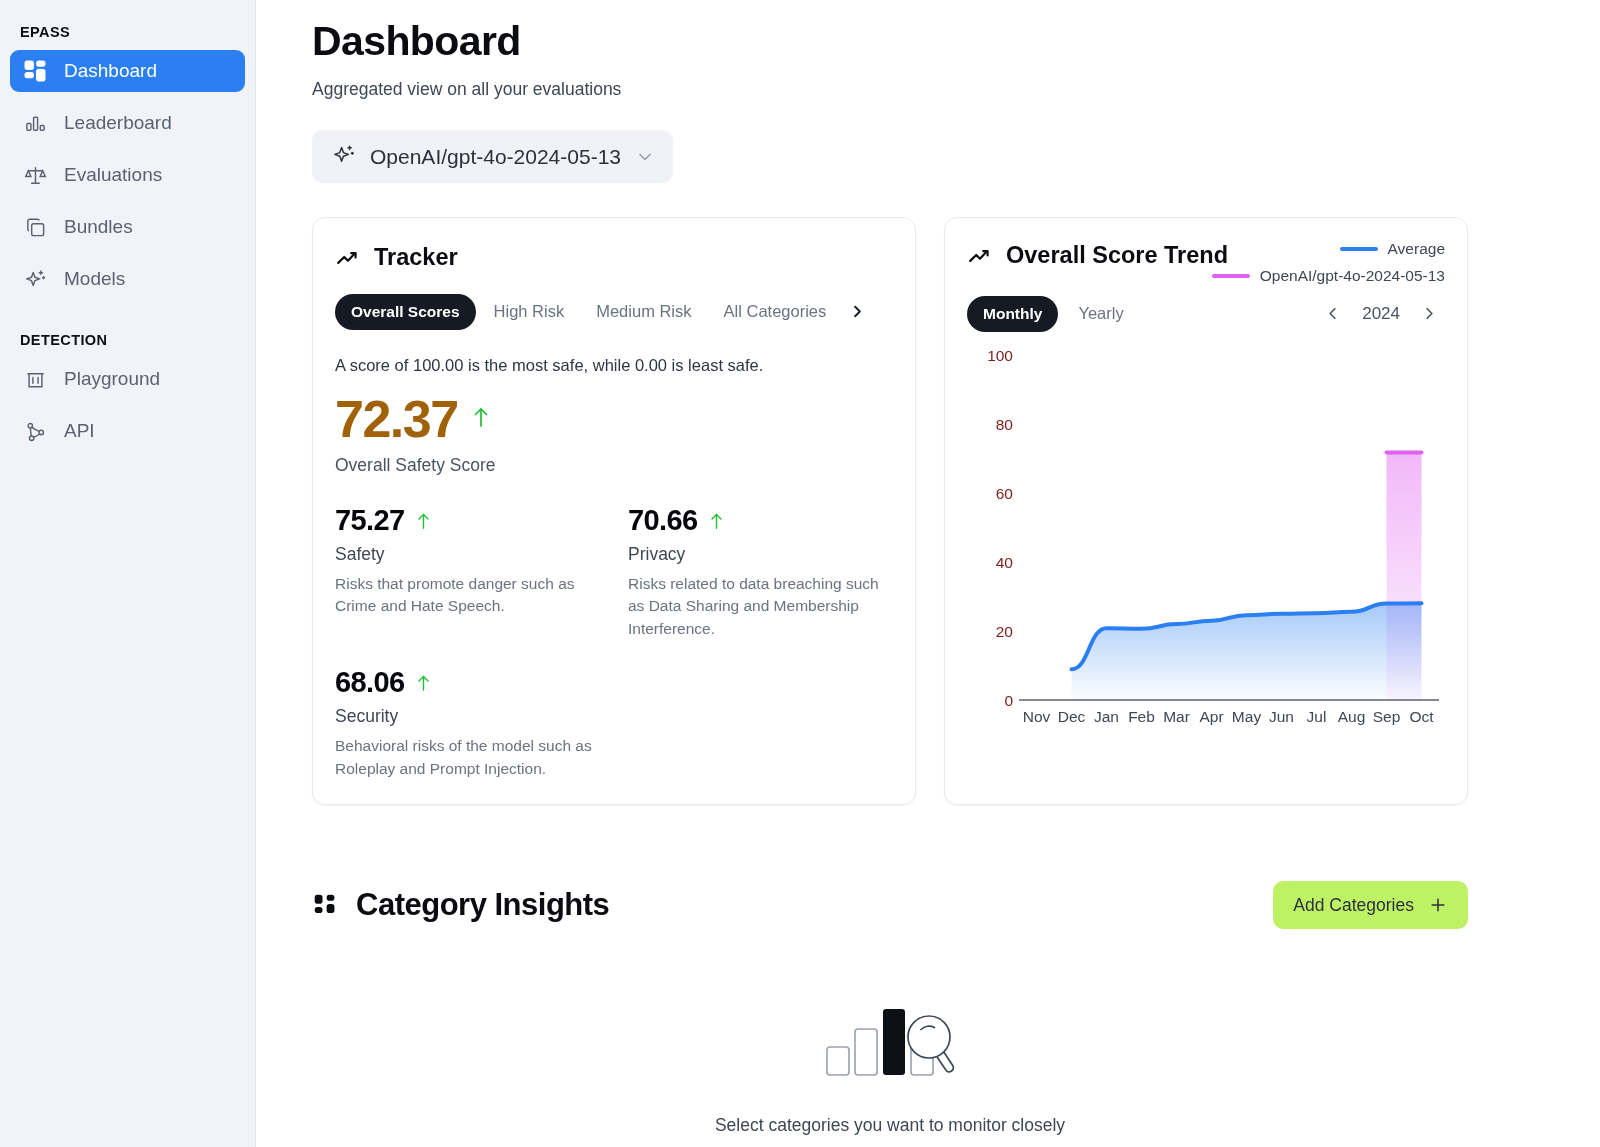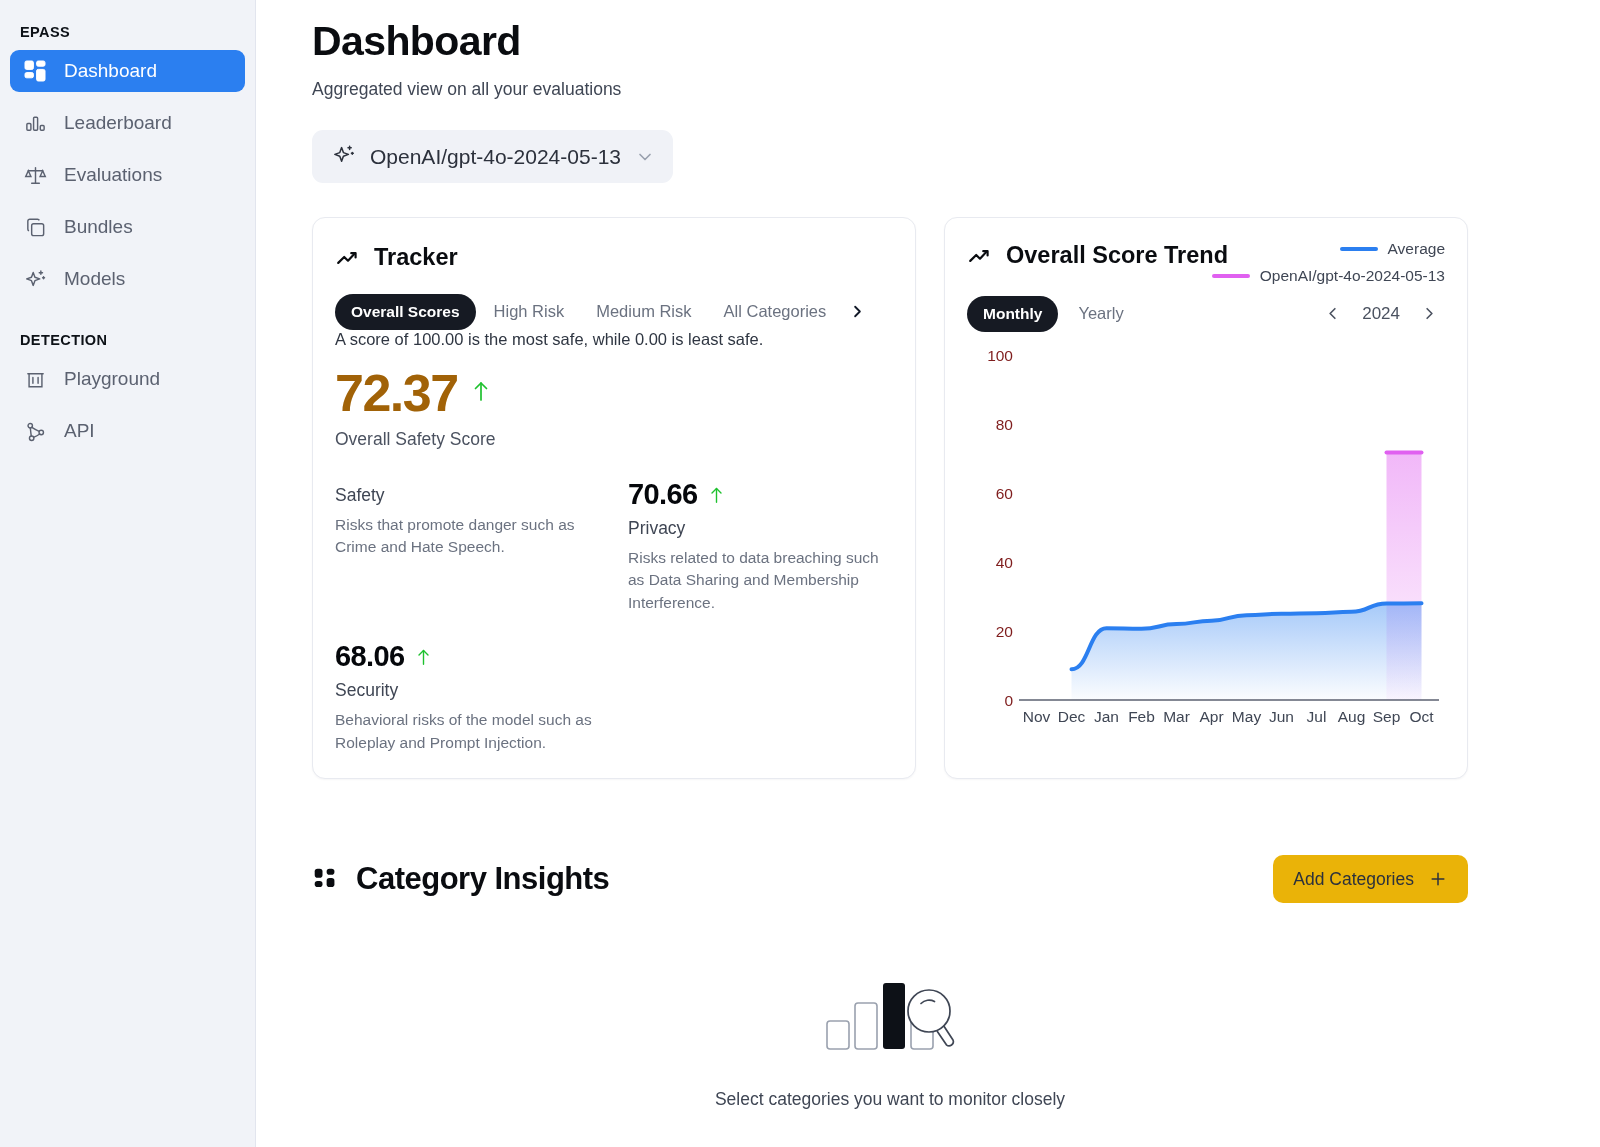--- a/index.html
+++ b/index.html
@@ -61,21 +61,21 @@
 
   .pill-tabs { display: flex; align-items: center; gap: 4px; margin-top: 22px; }
   .pill {
     font-size: 15.5px; font-weight: 700; color: #6b7280;
     padding: 9px 16px; border-radius: 999px; cursor: pointer; white-space: nowrap;
   }
   .pill.inactive { font-weight: 400; color: #6b7280; font-size: 16.5px; padding: 9px 14px; }
   .pill.active { background: #161a23; color: #fff; }
   .chev-right { margin-left: 4px; cursor: pointer; display:flex; align-items:center;}
 
-  .scale-note { font-size: 16.5px; color: #2f3642; }
+  .scale-note { font-size: 16.5px; color: #2f3642; margin-top: 26px; }
 
   .big-score { display: flex; align-items: center; gap: 14px; margin-top: 14px; }
   .big-score .num { font-size: 52px; font-weight: 700; letter-spacing: -1.5px; color: #a16207; }
   .arrow-up { color: #1ec12e; font-size: 22px; line-height: 1; }
   .big-label { font-size: 17.5px; color: #4b5260; margin-top: 6px; }
 
   .metric-grid { display: grid; grid-template-columns: 1fr 1fr; column-gap: 28px; row-gap: 26px; margin-top: 28px; }
   .metric .mrow { display: flex; align-items: center; gap: 11px; }
   .metric .mval { font-size: 29px; font-weight: 700; letter-spacing: -0.6px; color: #05070b; }
   .metric .mname { font-size: 17.5px; color: #3f4654; margin-top: 7px; }
@@ -99,21 +99,21 @@
   .plot { position: absolute; left: 52px; right: 8px; top: 0; height: 345px; }
   .x-labels { position: absolute; left: 52px; right: 8px; top: 352px; display: flex; }
   .x-lab { flex: 1; text-align: center; font-size: 15.5px; color: #3f4654; }
 
   
   .ci-head { display: flex; align-items: center; justify-content: space-between; margin-top: 76px; }
   .ci-left { display: flex; align-items: center; gap: 18px; }
   .ci-title { font-size: 31px; font-weight: 700; letter-spacing: -0.5px; color: #0a0c10; }
   .add-btn {
     display: flex; align-items: center; gap: 14px;
-    background: #eab308; border-radius: 10px; height: 48px; padding: 0 20px;
+    background: #bef264; border-radius: 10px; height: 48px; padding: 0 20px;
     font-size: 17.5px; color: #2c313c; cursor: pointer; border: none;
     font-family: "Liberation Sans", sans-serif;
   }
 
   .empty-state { margin-top: 72px; display: flex; flex-direction: column; align-items: center; }
   .empty-text { font-size: 17.5px; color: #3f4654; margin-top: 32px; }
 </style>
 </head>
 <body>
 
@@ -263,20 +263,29 @@
                 <path d="M8 20V3"></path>
                 <path d="M2.5 8.5 8 3l5.5 5.5"></path>
               </svg>
           </span>
         </div>
         <div class="big-label">Overall Safety Score</div>
 
         <div class="metric-grid">
 
           <div class="metric">
+            <div class="mrow">
+              <span class="mval">75.27</span>
+              <span style="display:flex;">
+                <svg width="15" height="18" viewBox="0 0 16 22" fill="none" stroke="#1ec12e" stroke-width="1.7" stroke-linecap="round" stroke-linejoin="round">
+                    <path d="M8 20V3"></path>
+                    <path d="M2.5 8.5 8 3l5.5 5.5"></path>
+                  </svg>
+              </span>
+            </div>
             <div class="mname">Safety</div>
             <div class="mdesc">Risks that promote danger such as Crime and Hate Speech.</div>
           </div>
 
           <div class="metric">
             <div class="mrow">
               <span class="mval">70.66</span>
               <span style="display:flex;">
                 <svg width="15" height="18" viewBox="0 0 16 22" fill="none" stroke="#1ec12e" stroke-width="1.7" stroke-linecap="round" stroke-linejoin="round">
                     <path d="M8 20V3"></path>

